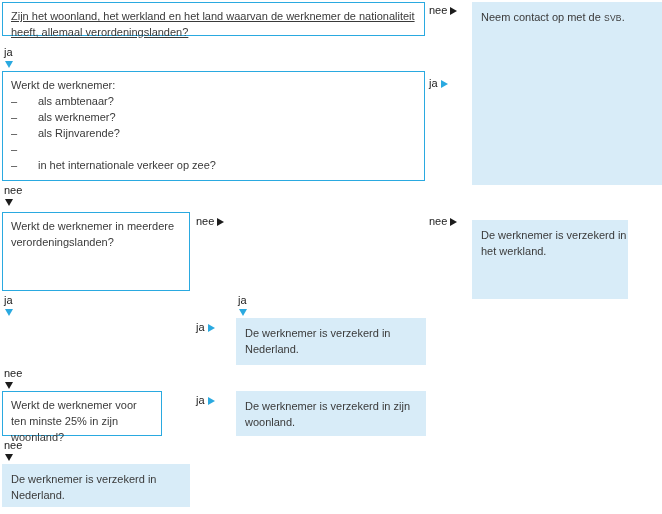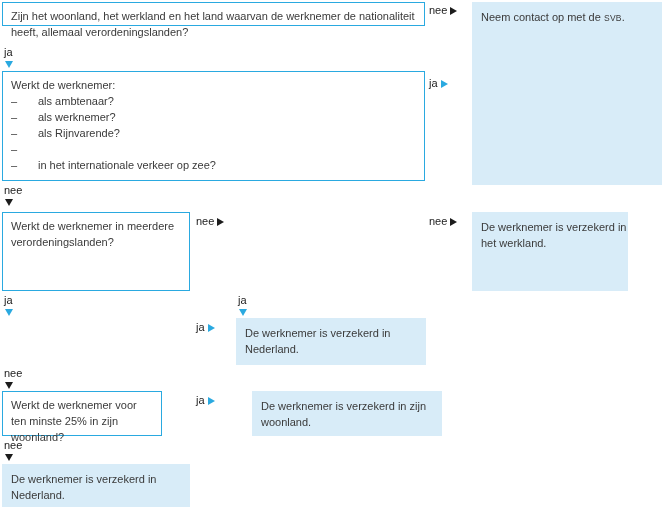--- a/index.html
+++ b/index.html
@@ -72,21 +72,21 @@
     text-transform:uppercase;
     font-size:8.5px;
     letter-spacing:.3px;
   }
 </style>
 </head>
 <body>
 
 <div id="canvas">
 
-  <div class="qbox" style="left:2px;top:2px;width:423px;height:24px;">
+  <div class="qbox" style="left:2px;top:2px;width:423px;height:34px;text-decoration:underline;">
     <span>Zijn het woonland, het werkland en het land waarvan de werknemer de nationaliteit heeft, allemaal verordeningslanden?</span>
   </div>
 
   <div class="hlabel" style="left:429px;top:4px;">
     <span>nee</span>
     <span class="tri-right"></span>
   </div>
 
   <div class="rbox" style="left:472px;top:2px;width:190px;height:183px;">
     <span><span>Neem contact op met de </span><span class="smallcaps">svb</span><span>.</span></span>
@@ -138,21 +138,21 @@
     <span>nee</span>
     <span class="tri-right"></span>
   </div>
 
 
   <div class="hlabel" style="left:429px;top:215px;">
     <span>nee</span>
     <span class="tri-right"></span>
   </div>
 
-  <div class="rbox" style="left:472px;top:212px;width:156px;height:79px;">
+  <div class="rbox" style="left:472px;top:220px;width:156px;height:79px;">
     <span>De werknemer is verzekerd in het werkland.</span>
   </div>
 
   <div class="vlabel" style="left:4px;top:294px;">
     <span>ja</span>
     <span class="tri-down cyan"></span>
   </div>
 
   <div class="vlabel" style="left:238px;top:294px;">
     <span>ja</span>
@@ -176,21 +176,21 @@
 
   <div class="qbox" style="left:2px;top:391px;width:160px;height:45px;">
     <span>Werkt de werknemer voor ten minste 25% in zijn woonland?</span>
   </div>
 
   <div class="hlabel" style="left:196px;top:394px;">
     <span>ja</span>
     <span class="tri-right cyan"></span>
   </div>
 
-  <div class="rbox" style="left:252px;top:391px;width:190px;height:45px;">
+  <div class="rbox" style="left:236px;top:391px;width:190px;height:45px;">
     <span>De werknemer is verzekerd in zijn woonland.</span>
   </div>
 
   <div class="vlabel" style="left:4px;top:439px;">
     <span>nee</span>
     <span class="tri-down"></span>
   </div>
 
   <div class="rbox" style="left:2px;top:464px;width:188px;height:43px;">
     <span>De werknemer is verzekerd in Nederland.</span>

